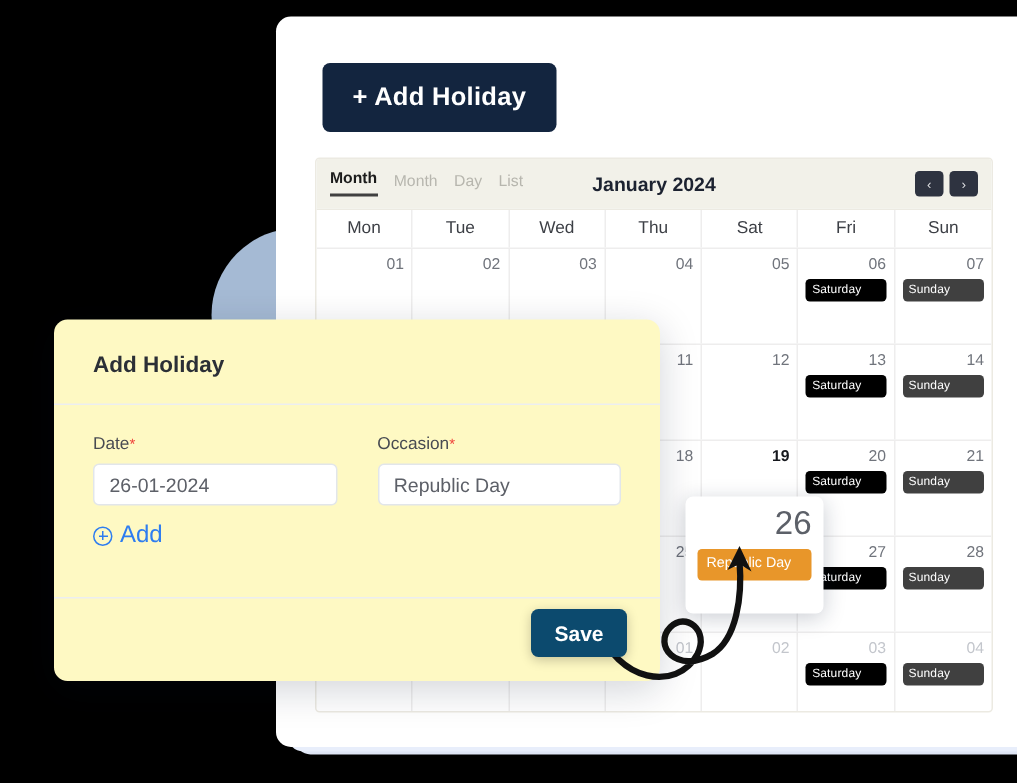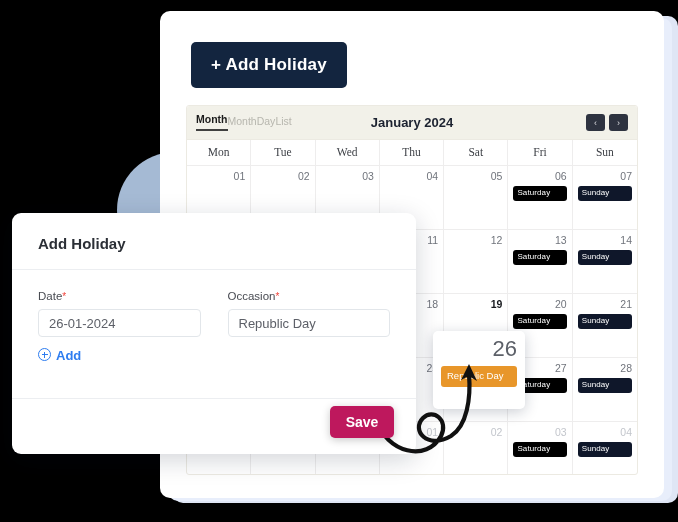--- a/index.html
+++ b/index.html
@@ -11,20 +11,21 @@
     font-family: "Liberation Sans", sans-serif;
     overflow: hidden;
     position: relative;
   }
 
   #stage {
     position: absolute;
     inset: 0;
     width: 596px;
     height: 522px;
+    margin-left: 24px;
   }
 
   
   .deco-circle {
     position: absolute;
     left: 117px;
     top: 152px;
     width: 116px;
     height: 116px;
     border-radius: 50%;
@@ -84,21 +85,21 @@
 
   
   .cal-toolbar {
     height: 33px;
     background: #f2f1e9;
     display: flex;
     align-items: center;
     padding: 0 9px;
     position: relative;
   }
-  .cal-views { display: flex; align-items: flex-end; }
+  .cal-views { display: flex; align-items: flex-end; gap: 11px; }
   .cal-view {
     font-size: 10.5px;
     color: #b7b6ae;
     cursor: pointer;
     padding-bottom: 5px;
     line-height: 1;
   }
   .cal-view.active {
     color: #1c1c1c;
     font-weight: bold;
@@ -129,21 +130,20 @@
     display: flex; align-items: center; justify-content: center;
     cursor: pointer;
     font-family: "Liberation Sans", sans-serif;
   }
 
   
   .cal-head {
     display: grid;
     grid-template-columns: repeat(7, 1fr);
     border-top: 1px solid #eceae2;
-    font-family: Liberation Serif, serif;
   }
   .cal-head div {
     text-align: center;
     font-size: 11.5px;
     color: #3c3f45;
     padding: 6px 0 7px;
     border-right: 1px solid #eeeded;
   }
   .cal-head div:last-child { border-right: none; }
 
@@ -176,21 +176,21 @@
     border-radius: 3px;
     font-size: 8px;
     color: #ffffff;
     padding: 3px 4px 4px;
     line-height: 1;
     letter-spacing: 0.1px;
     overflow: hidden;
     white-space: nowrap;
   }
   .evt.sat { background: #000000; }
-  .evt.sun { background: #0f172a; }
+  .evt.sun { background: #404040; }
 
   
   .day-popover {
     position: absolute;
     left: 433px;
     top: 331px;
     width: 92px;
     height: 78px;
     background: #ffffff;
     border-radius: 5px;
@@ -215,21 +215,21 @@
     white-space: nowrap;
   }
 
   
   .modal {
     position: absolute;
     left: 12px;
     top: 213px;
     width: 404px;
     height: 241px;
-    background: #ffffff;
+    background: #fef9c3;
     border-radius: 9px;
     box-shadow: 0 6px 26px rgba(10,20,45,0.18);
     z-index: 30;
     overflow: hidden;
   }
   .modal-head {
     padding: 22px 26px 17px;
     border-bottom: 1px solid #eceef1;
   }
   .modal-title {
@@ -262,24 +262,25 @@
     padding: 0 10px;
     font-size: 13px;
     color: #5d6068;
     font-family: "Liberation Sans", sans-serif;
     background: #fff;
     outline: none;
   }
   .add-link {
     margin-top: 11px;
     display: inline-flex;
+    align-items: center;
     gap: 5px;
     color: #2e7df0;
-    font-size: 13px;
-    font-weight: bold;
+    font-size: 16px;
+    font-weight: normal;
     cursor: pointer;
   }
   .plus-circle {
     width: 13px; height: 13px;
     border: 1.4px solid #2e7df0;
     border-radius: 50%;
     position: relative;
     display: inline-block;
   }
   .plus-circle:before, .plus-circle:after {
@@ -297,21 +298,21 @@
     border-top: 1px solid #eceef1;
   }
 
   
   .save-btn {
     position: absolute;
     left: 330px;
     top: 406px;
     width: 64px;
     height: 32px;
-    background: #be185d;
+    background: #0c4a6e;
     color: #ffffff;
     border: none;
     border-radius: 5px;
     font-size: 14px;
     font-weight: bold;
     font-family: "Liberation Sans", sans-serif;
     cursor: pointer;
     z-index: 50;
     box-shadow: 0 2px 8px rgba(0,0,0,0.22);
     text-align: center;

